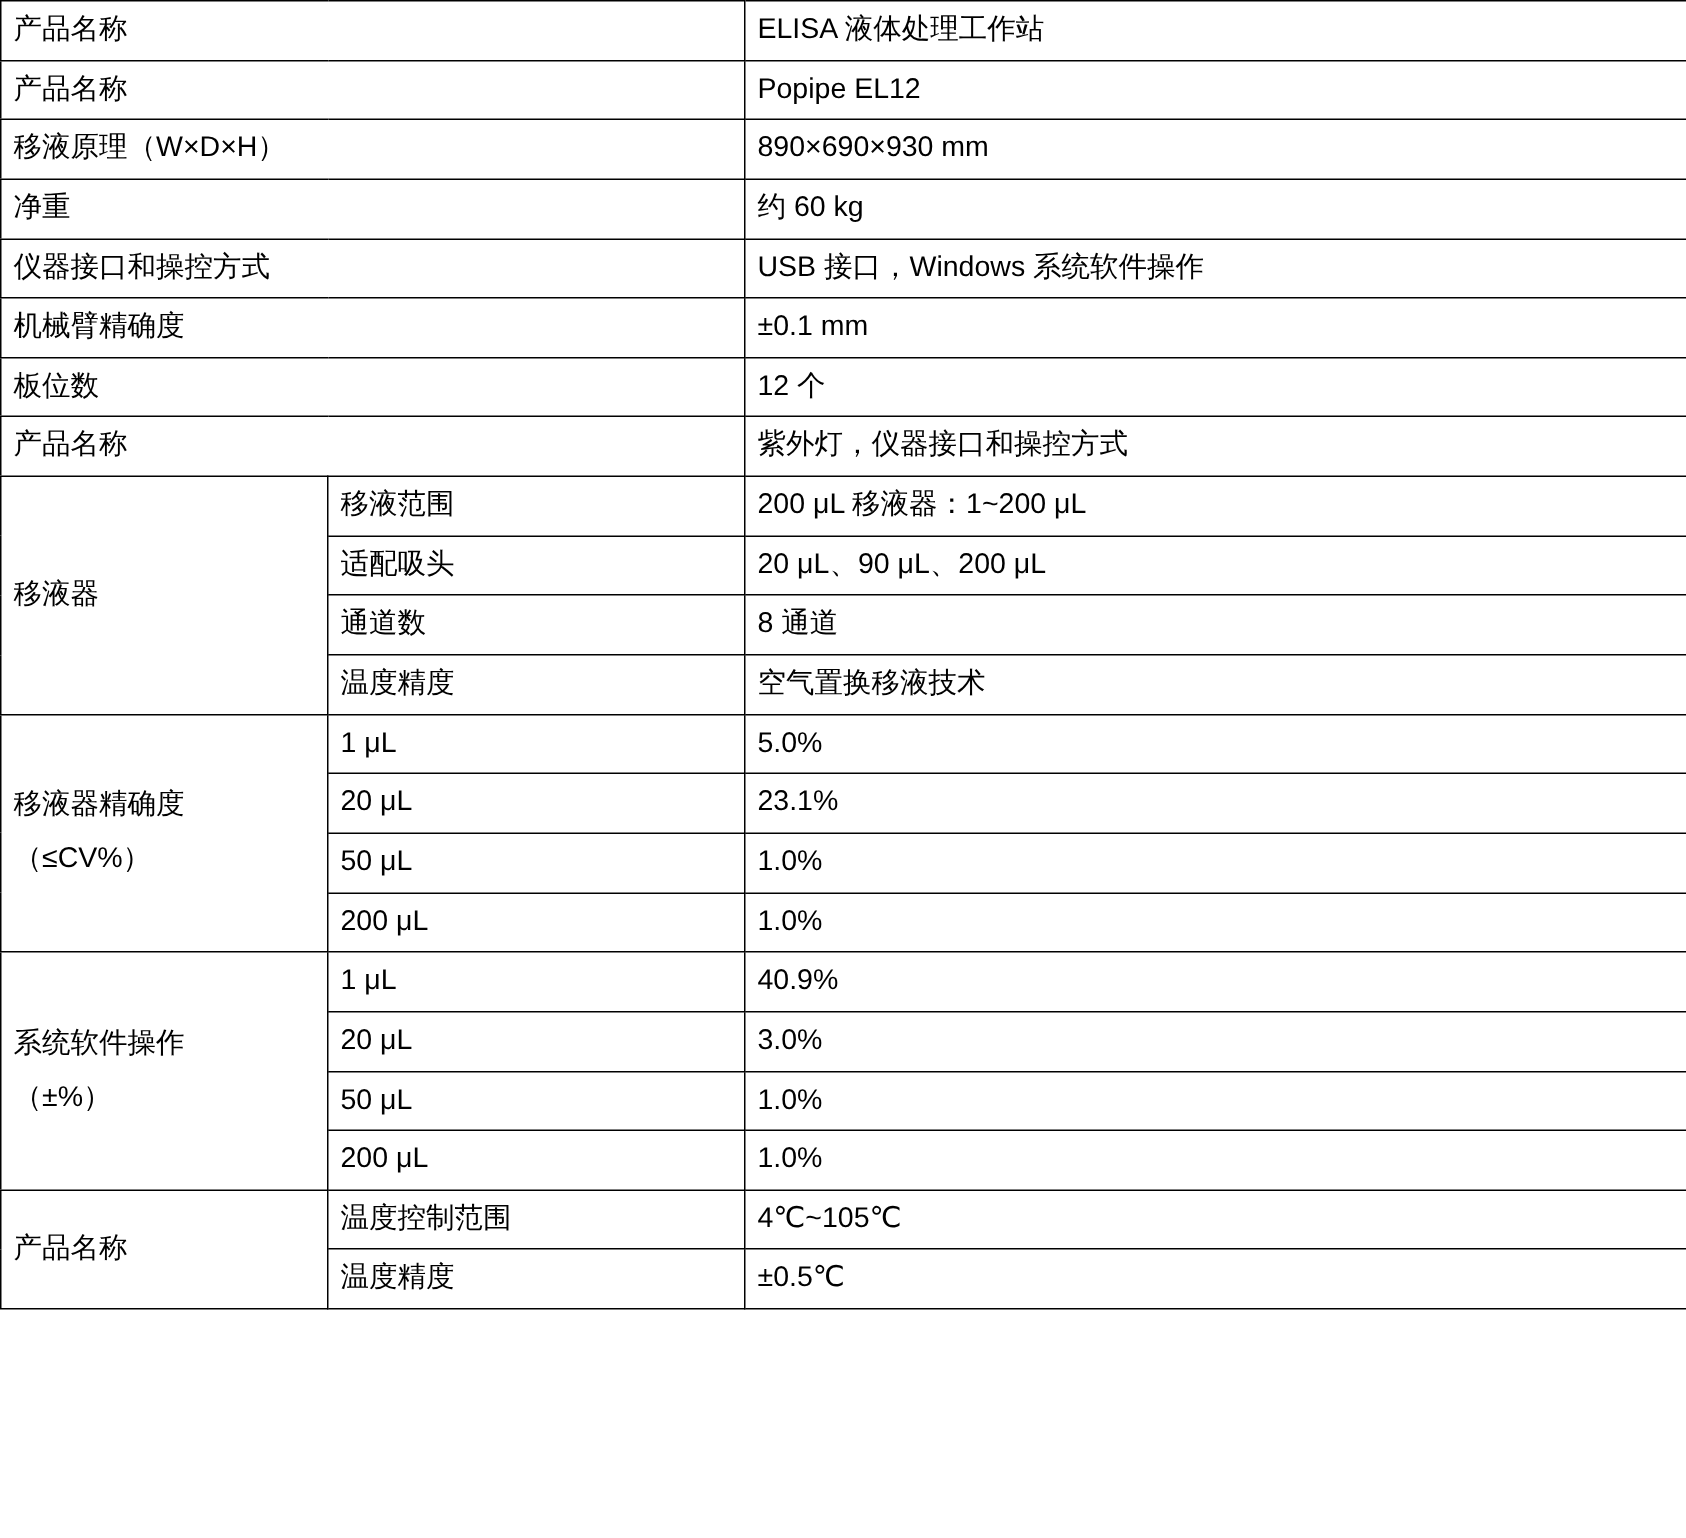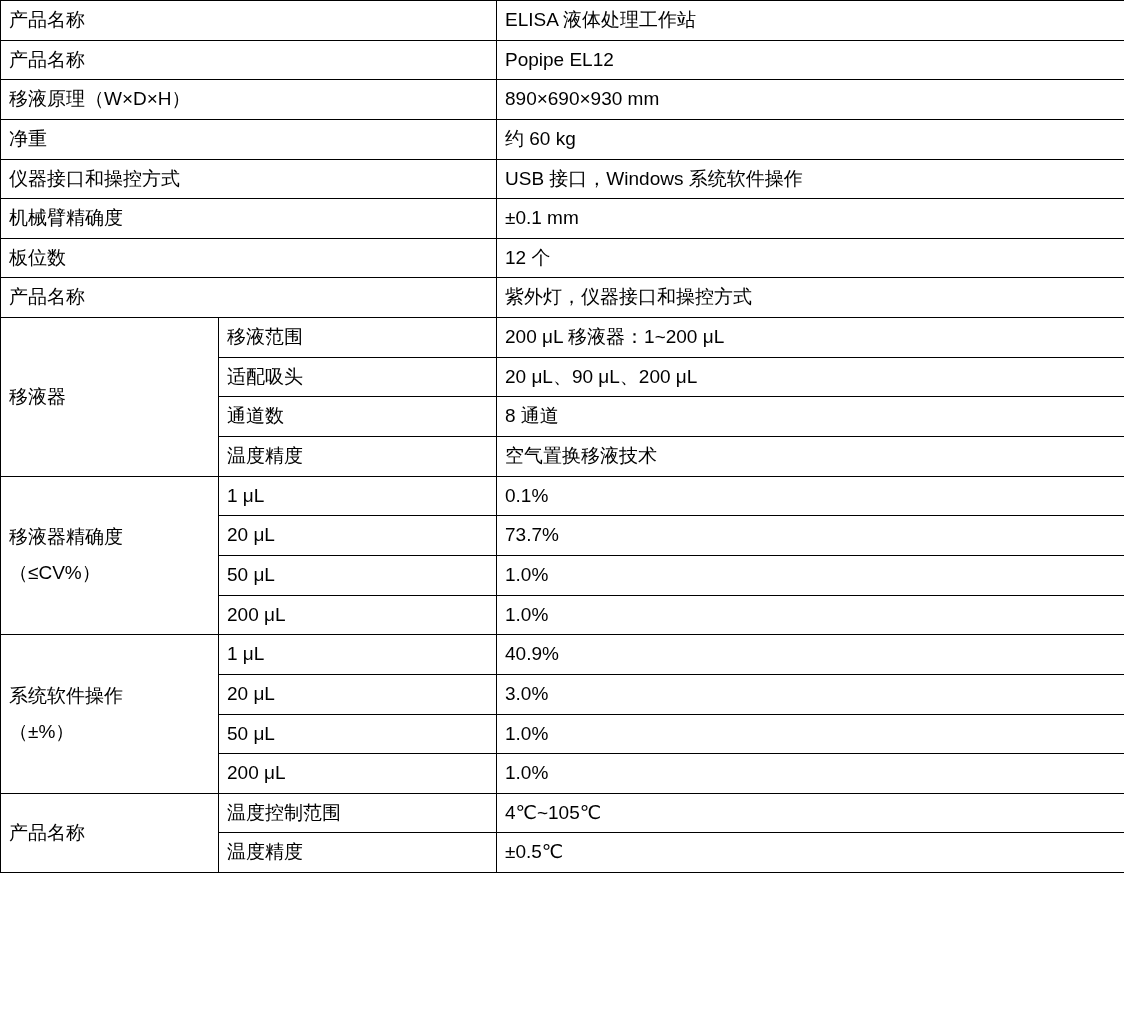--- a/index.html
+++ b/index.html
@@ -103,25 +103,25 @@
       </tr>
       <tr>
         <td>温度精度</td>
         <td>空气置换移液技术</td>
       </tr>
       <tr>
         <td class="group-label" rowspan="4">
           <span class="multi"><span>移液器精确度</span><span class="l2">（≤CV%）</span></span>
         </td>
         <td>1 μL</td>
-        <td>0.1%</td>
+        <td>5.0%</td>
       </tr>
       <tr>
         <td>20 μL</td>
-        <td>73.7%</td>
+        <td>23.1%</td>
       </tr>
       <tr>
         <td>50 μL</td>
         <td>1.0%</td>
       </tr>
       <tr>
         <td>200 μL</td>
         <td>1.0%</td>
       </tr>
       <tr>

